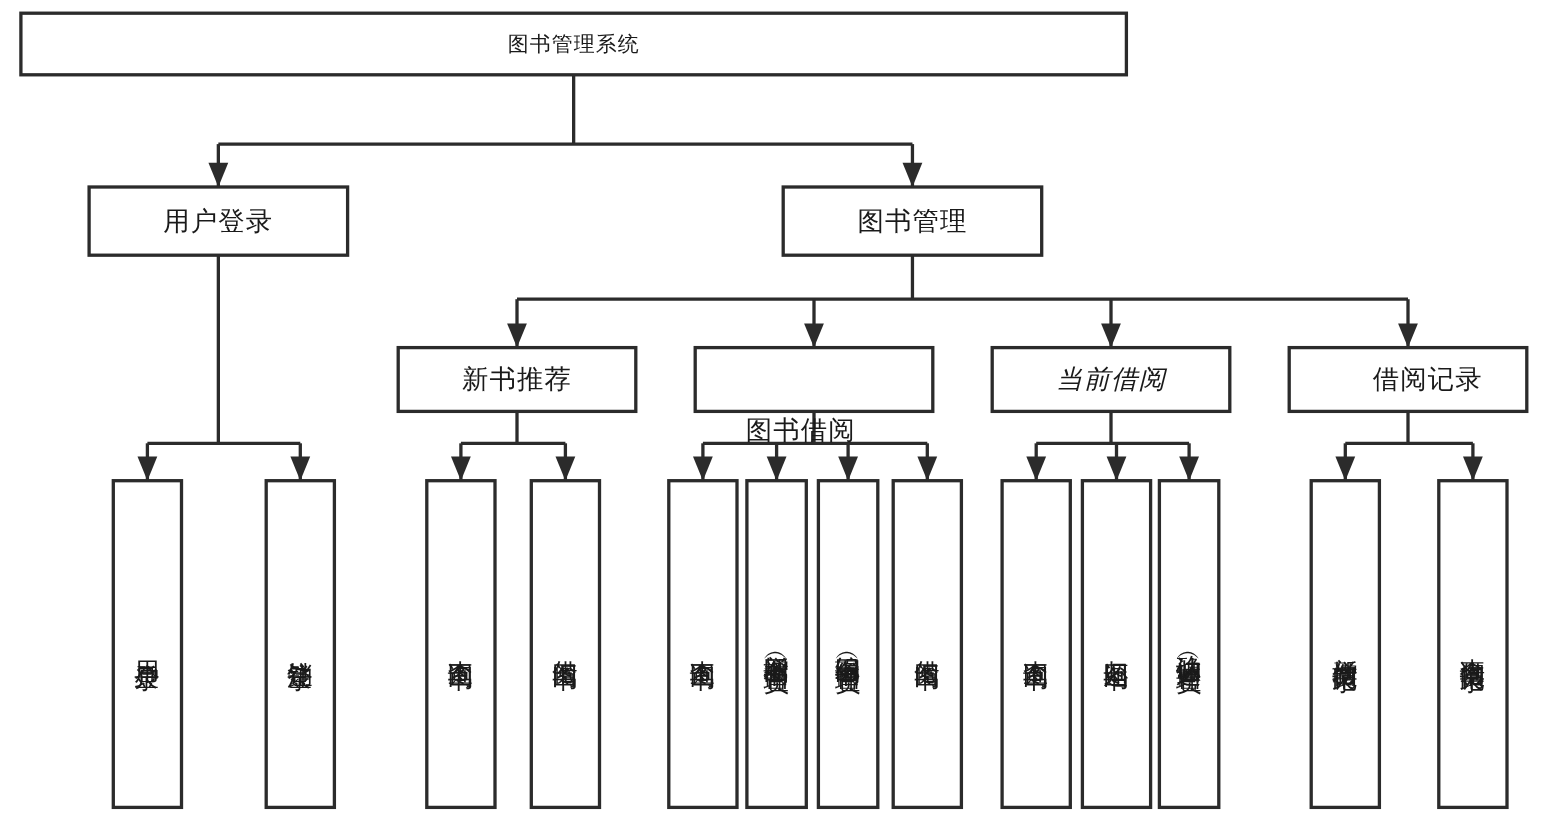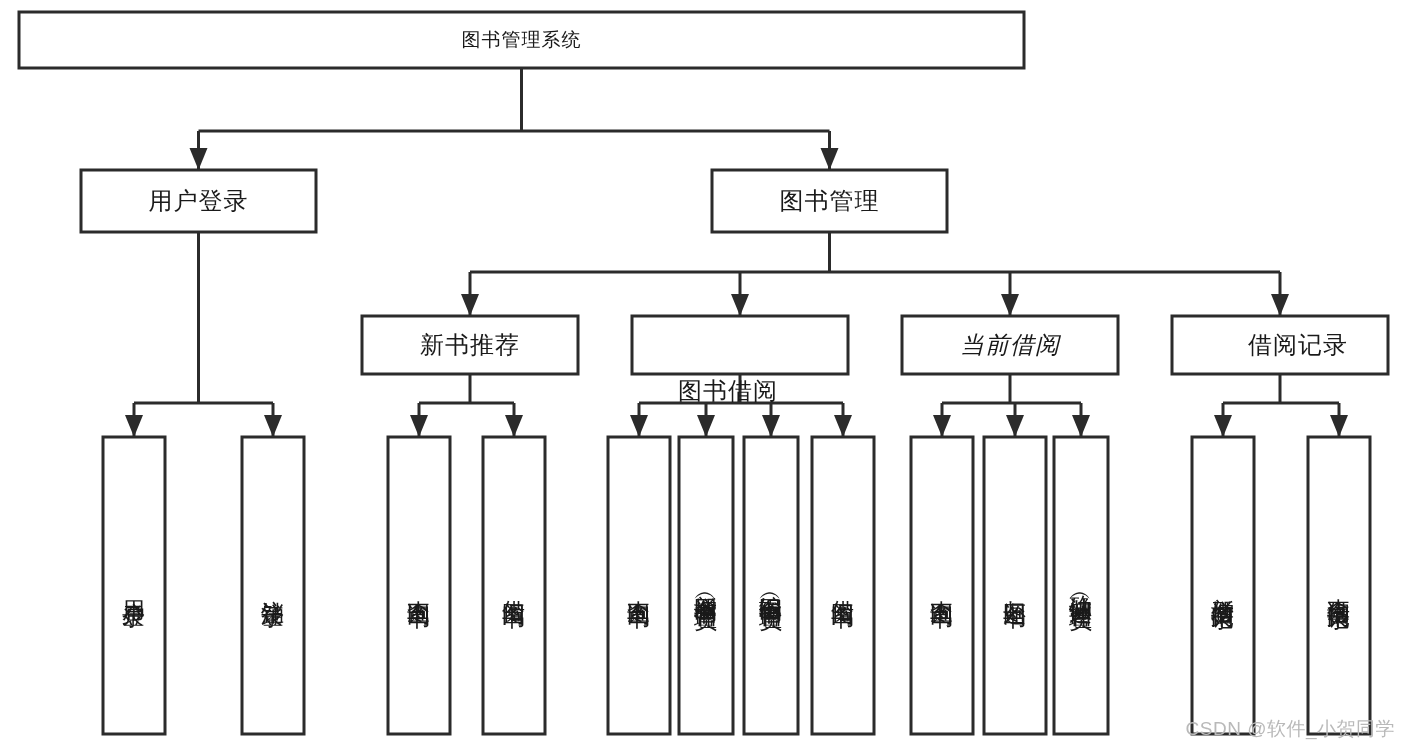--- a/index.html
+++ b/index.html
@@ -256,14 +256,13 @@
       <div class="vlabel-wrap" style="left: 1054px; top: 437px; width: 54px; height: 297px;">
         <div class="vlabel-text">确认归还（管理员）</div>
       </div>
       <div class="vlabel-wrap" style="left: 1192px; top: 437px; width: 62px; height: 297px;">
         <div class="vlabel-text">新增借阅记录</div>
       </div>
       <div class="vlabel-wrap" style="left: 1308px; top: 437px; width: 62px; height: 297px;">
         <div class="vlabel-text">查询借阅记录</div>
       </div>
     </div>
-  <div id="watermark">CSDN @软件_小贺同学</div>
 </div>
 
 </body></html>

